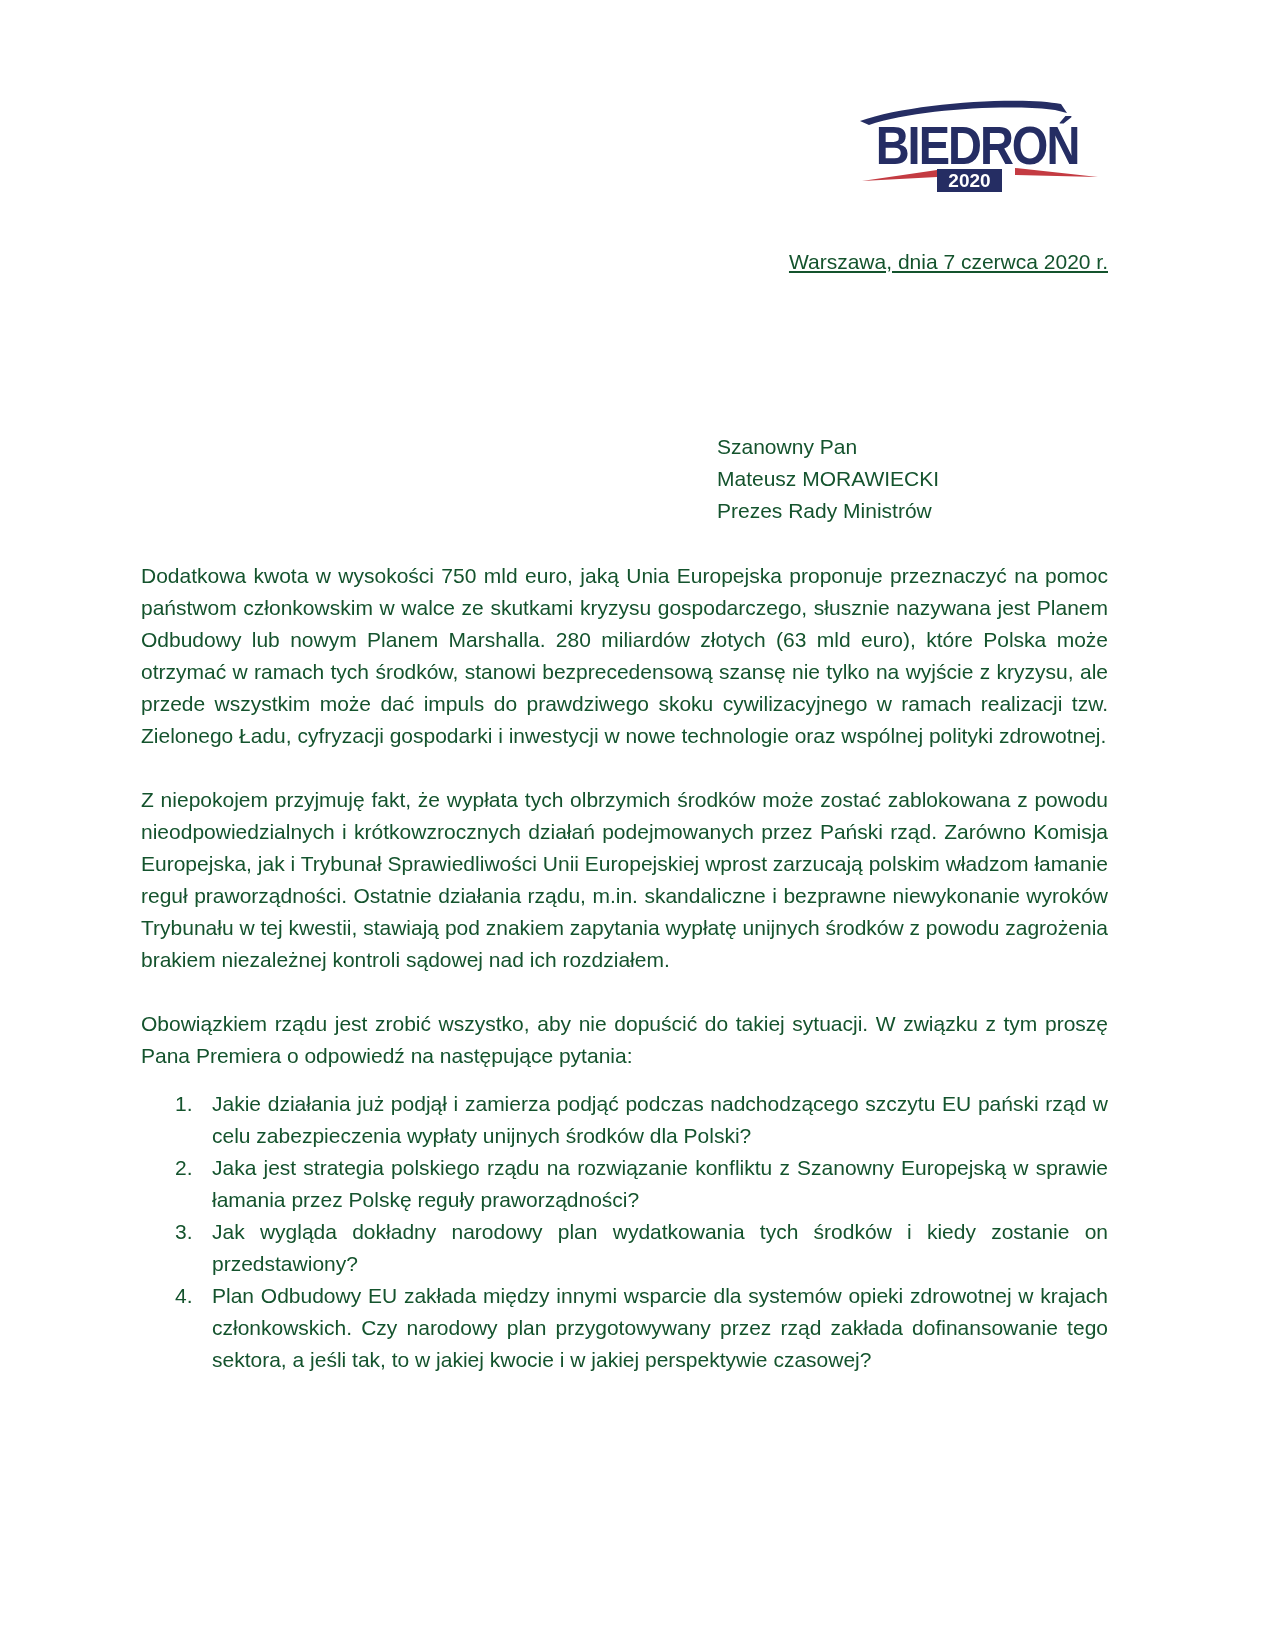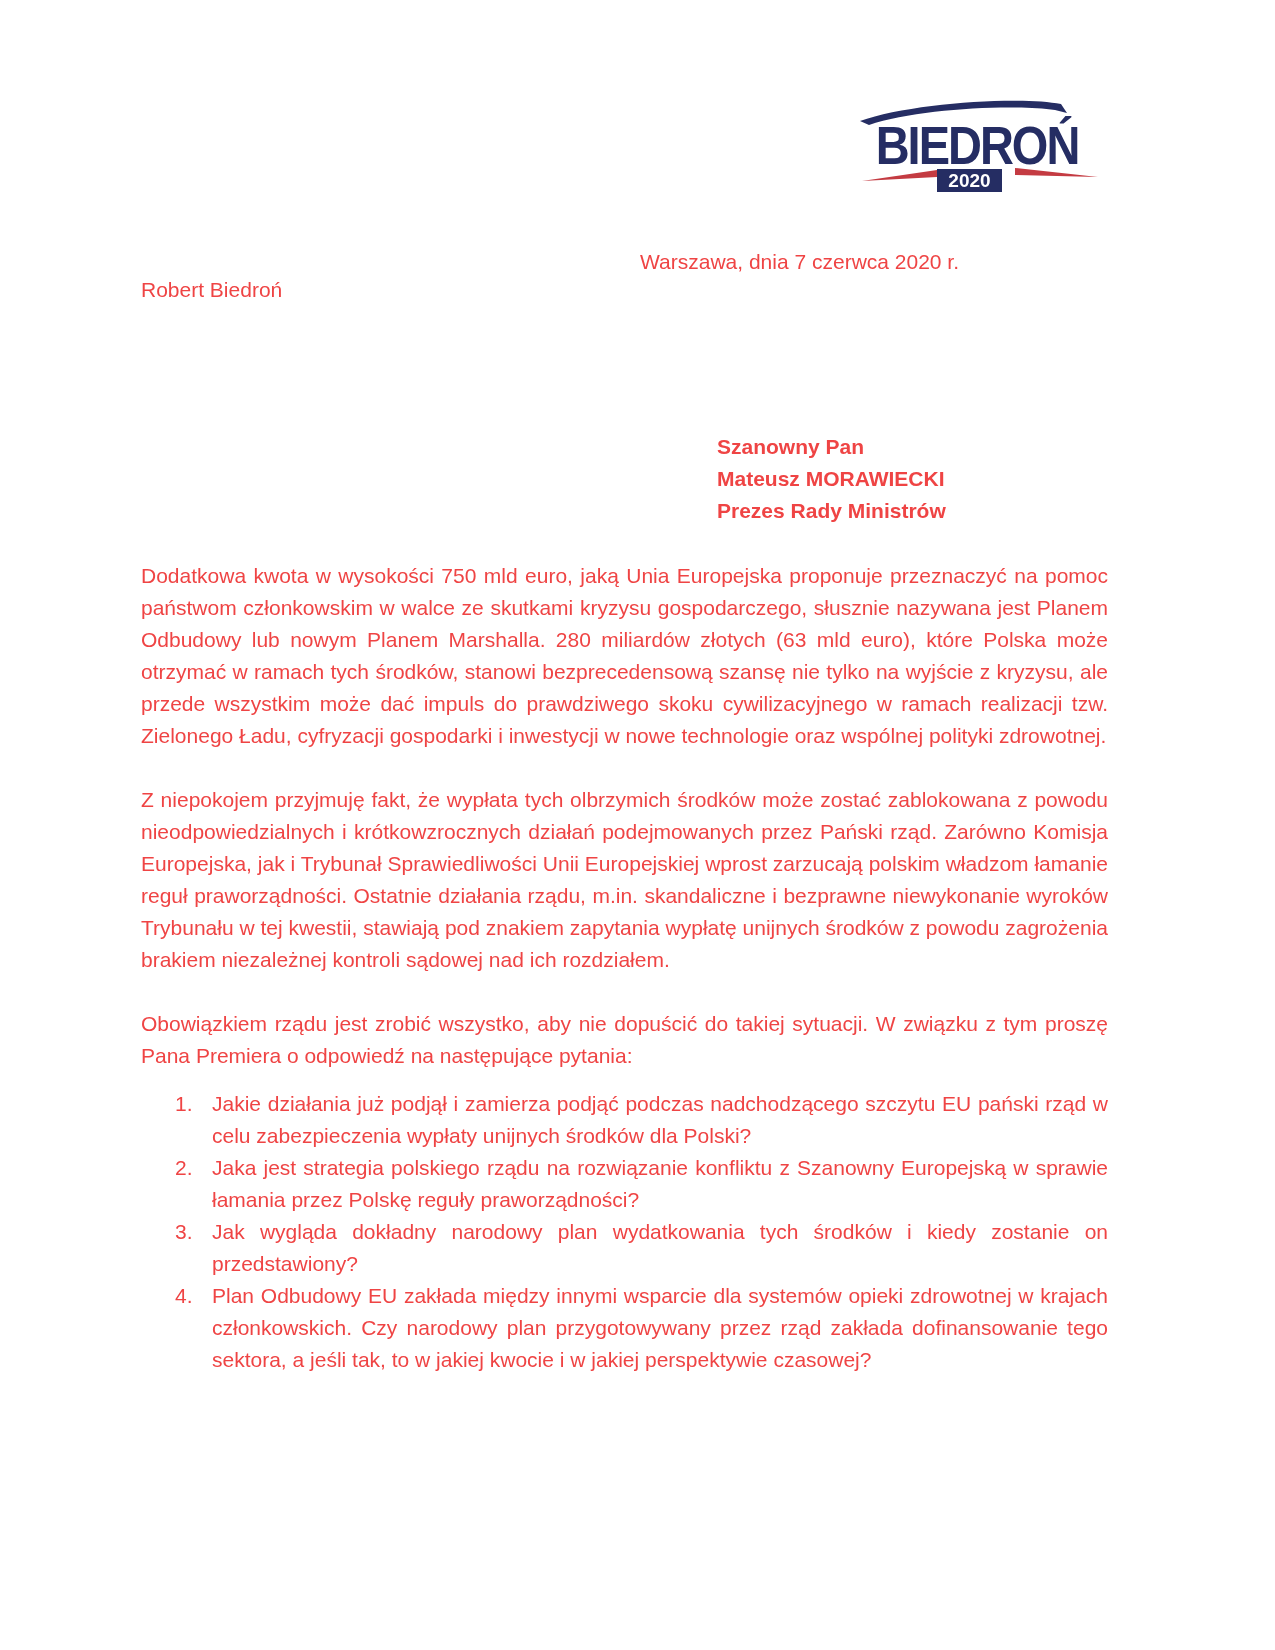--- a/index.html
+++ b/index.html
@@ -2,53 +2,55 @@
 <html lang="pl"><head>
 <meta charset="utf-8">
 <style>
   html, body { margin: 0; padding: 0; background: #ffffff; }
   .page {
     position: relative;
     width: 1275px;
     height: 1650px;
     background: #ffffff;
     font-family: "Liberation Sans", "DejaVu Sans", sans-serif;
-    color: #ef4444;
+    color: #14532d;
     overflow: hidden;
   }
   .logo {
     position: absolute;
     left: 855px;
     top: 94px;
     width: 245px;
     height: 100px;
   }
   .date-line {
     position: absolute;
     left: 640px;
     top: 246px;
     width: 468px;
+    text-align: right;
     font-size: 21px;
     line-height: 32px;
     white-space: nowrap;
+    text-decoration: underline;
   }
   .sender {
     position: absolute;
     left: 141px;
     top: 274px;
     font-size: 21px;
     line-height: 32px;
   }
   .recipient {
     position: absolute;
     left: 717px;
     top: 431px;
     font-size: 21px;
     line-height: 32px;
-    font-weight: bold;
+    font-weight: normal;
   }
   .body-text {
     position: absolute;
     left: 141px;
     top: 560px;
     width: 967px;
     font-size: 21px;
     line-height: 32px;
   }
   .body-text p {
@@ -80,21 +82,20 @@
       <polygon points="7,87 82,76 82,83" fill="#c43b42"></polygon>
       <polygon points="160,74 160,81 243,83" fill="#c43b42"></polygon>
       <rect x="82" y="75" width="65" height="23" fill="#252d63"></rect>
       <text x="114.5" y="93" text-anchor="middle" font-family="Liberation Sans, DejaVu Sans, sans-serif" font-size="19" font-weight="bold" fill="#ffffff">2020</text>
     </svg>
   </div>
 
   <div class="date-line">Warszawa, dnia 7 czerwca 2020 r.</div>
 
   <div class="sender">
-    <div>Robert Biedroń</div>
   </div>
 
   <div class="recipient">
     <div>Szanowny Pan</div>
     <div>Mateusz MORAWIECKI</div>
     <div>Prezes Rady Ministrów</div>
   </div>
 
   <div class="body-text">
     <p>Dodatkowa kwota w wysokości 750 mld euro, jaką Unia Europejska proponuje przeznaczyć na pomoc państwom członkowskim w walce ze skutkami kryzysu gospodarczego, słusznie nazywana jest Planem Odbudowy lub nowym Planem Marshalla. 280 miliardów złotych (63 mld euro), które Polska może otrzymać w ramach tych środków, stanowi bezprecedensową szansę nie tylko na wyjście z kryzysu, ale przede wszystkim może dać impuls do prawdziwego skoku cywilizacyjnego w ramach realizacji tzw. Zielonego Ładu, cyfryzacji gospodarki i inwestycji w nowe technologie oraz wspólnej polityki zdrowotnej.</p>

